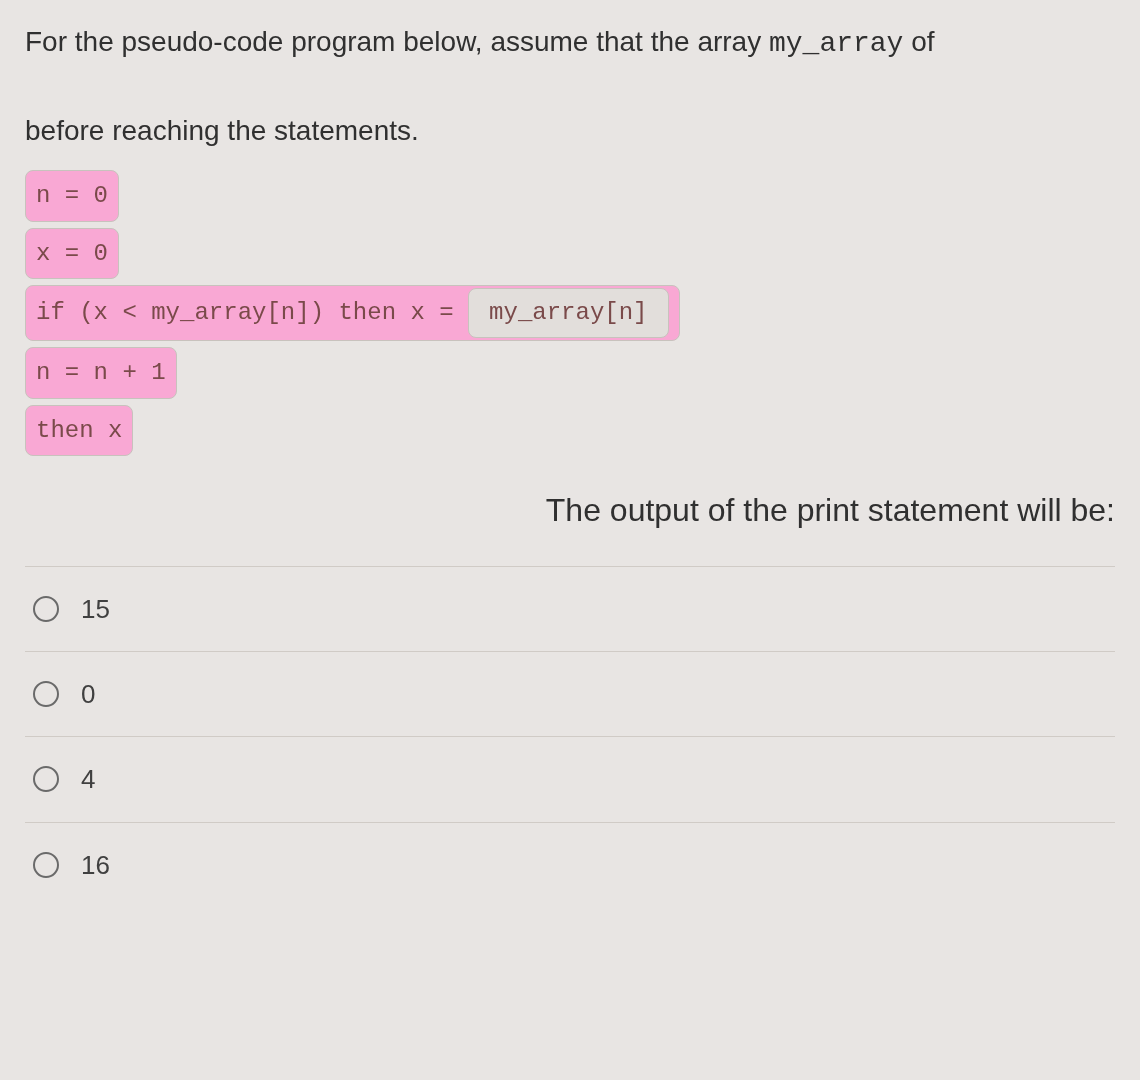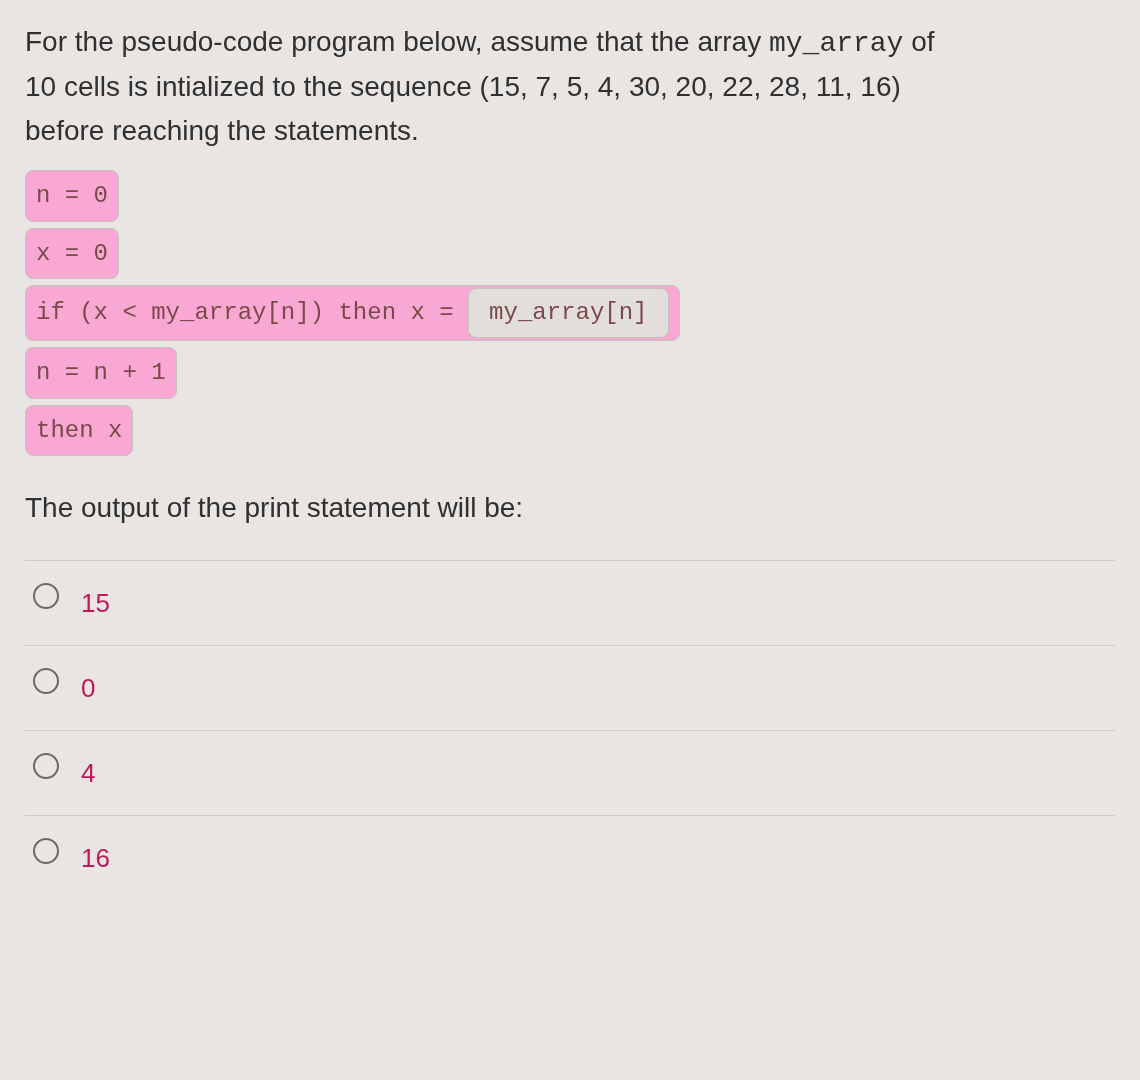--- a/index.html
+++ b/index.html
@@ -41,53 +41,54 @@
     border: 1px solid #c8c2bd;
     border-radius: 8px;
     padding: 1px 20px;
     color: #7a4a4a;
   }
   .indent1 { margin-left: 40px; }
   .code-line { margin: 6px 0; }
   .follow-text {
     margin-top: 30px;
     margin-bottom: 30px;
-    font-size: 28px;
+    font-size: 32px;
     color: #303030;
+    text-align: right;
   }
   .options {
     margin-top: 10px;
   }
   .option-row {
     display: flex;
-    align-items: flex-start;
+    align-items: center;
     border-top: 1px solid #d0cbc6;
     padding: 22px 0 22px 8px;
     font-size: 26px;
-    color: #be185d;
+    color: #404040;
   }
   .option-row:first-child {
     border-top: 1px solid #d0cbc6;
   }
   .radio {
     width: 22px;
     height: 22px;
     border: 2px solid #6a6a6a;
     border-radius: 50%;
     margin-right: 22px;
     flex-shrink: 0;
     background: #e8e5e3;
   }
 </style>
 </head>
 <body>
 
 <div class="question-text">
   <span>For the pseudo-code program below, assume that the array </span><span class="mono">my_array</span><span> of</span><br>
-  <span>10 cells is intialized to the sequence (15, 7, 5, 4, 30, 20, 22, 28, 11, 16)</span><br>
+  <br>
   <span>before reaching the statements.</span>
 </div>
 
 <div class="code-area">
   <div class="code-line"><span class="code-chip">n = 0</span></div>
   <div class="code-line"><span class="code-chip">x = 0</span></div>
   <div class="code-line indent1">
     <span class="code-chip">
       <span>if (x &lt; my_array[n]) then x = </span><span class="code-chip-inner">my_array[n]</span>
     </span>

